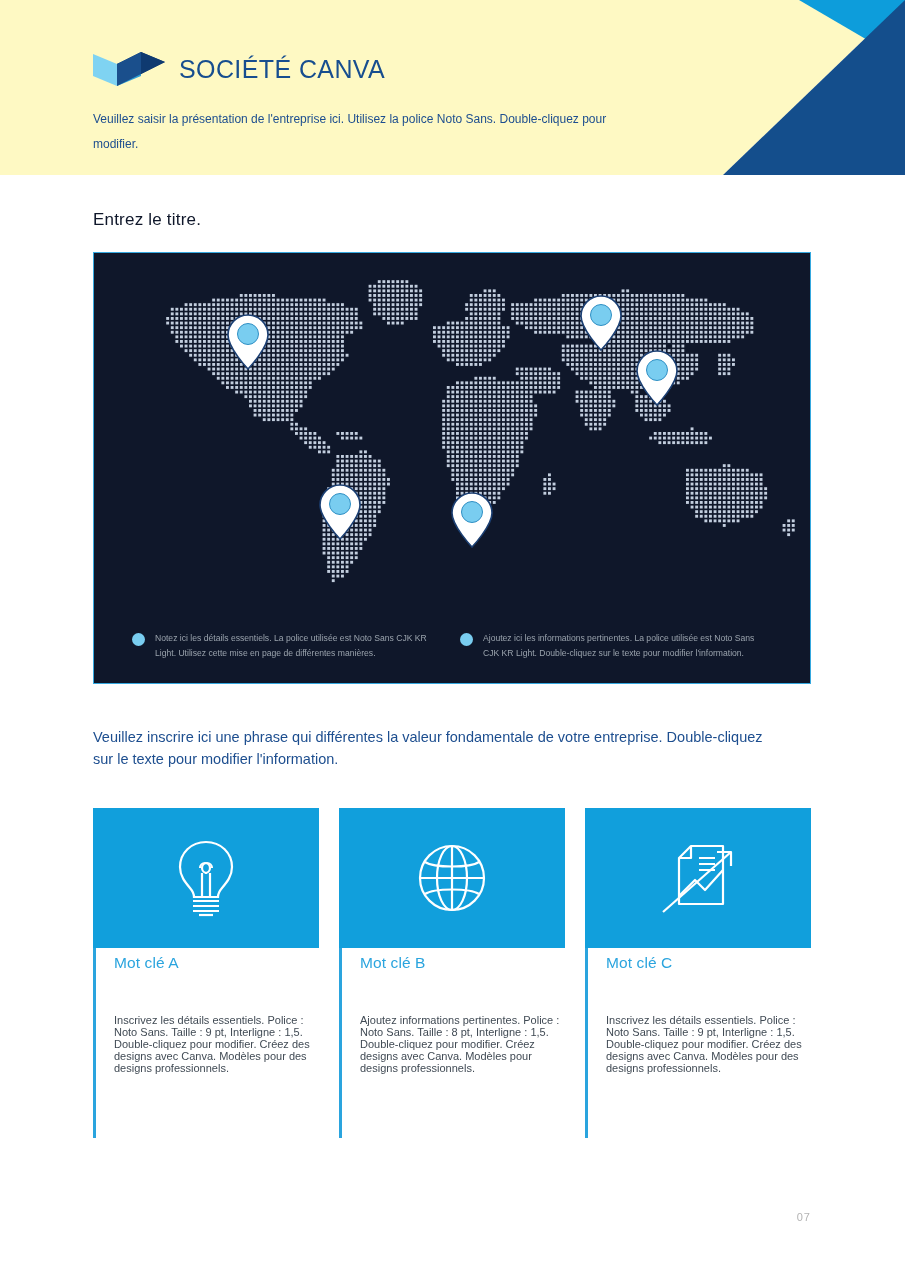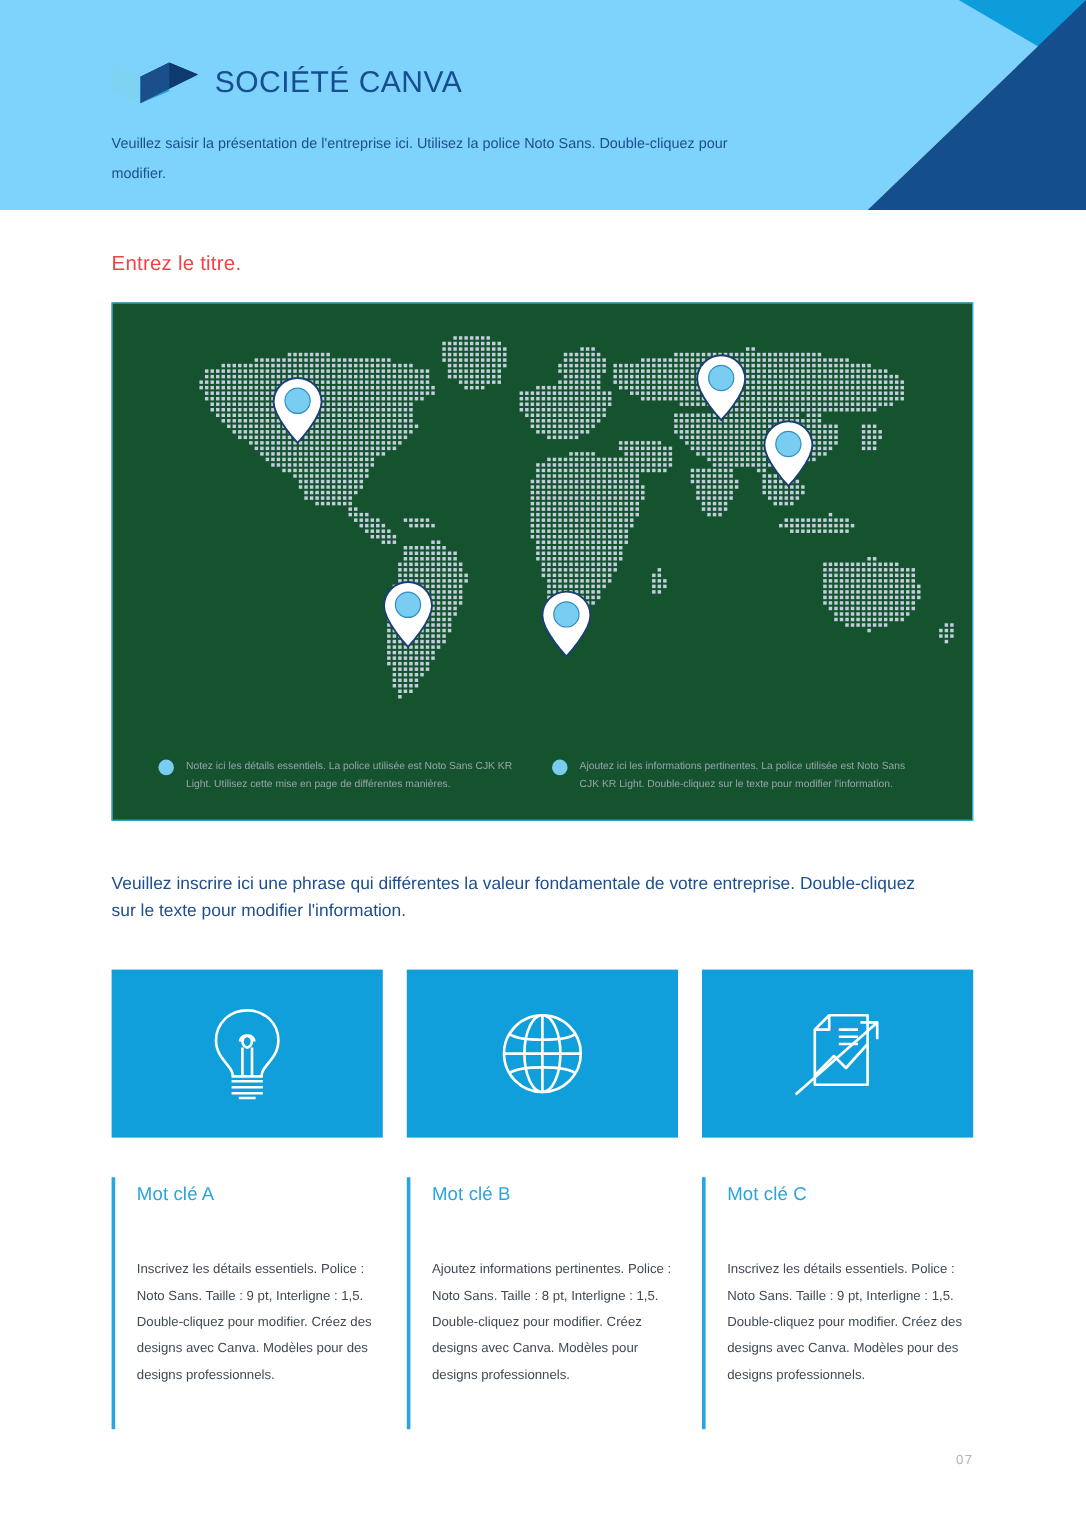--- a/index.html
+++ b/index.html
@@ -15,21 +15,21 @@
     font-family: "Liberation Sans", sans-serif;
     -webkit-font-smoothing: antialiased;
   }
 
   
   .header {
     position: absolute;
     left: 0; top: 0;
     width: 905px;
     height: 175px;
-    background: #7dd3fc;
+    background: #fef9c3;
     overflow: hidden;
   }
   
   .header-wedge {
     position: absolute;
     right: 0; bottom: 0;
     width: 182px;
     height: 175px;
     background: #ffffff;
     clip-path: polygon(100% 0, 100% 100%, 0 100%);
@@ -79,32 +79,32 @@
     font-size: 12px;
     line-height: 25px;
     color: #1d4e8f;
   }
 
   
   .section-title {
     position: absolute;
     left: 93px; top: 210px;
     font-size: 17px;
-    color: #ef4444;
+    color: #0f172a;
     letter-spacing: 0.2px;
   }
 
   
   .map-panel {
     position: absolute;
     left: 93px; top: 252px;
     width: 718px;
     height: 432px;
     border: 1px solid #35a8df;
-    background: #14532d;
+    background: #0f172a;
     box-sizing: border-box;
   }
   .map-canvas {
     position: absolute;
     left: 0; top: 10px;
     width: 716px;
     height: 350px;
   }
   .map-legend {
     position: absolute;
@@ -156,35 +156,34 @@
   .icon-box {
     width: 226px;
     height: 140px;
     background: #119fdc;
     display: flex;
     align-items: center;
     justify-content: center;
   }
   .icon-box svg { display: block; }
   .card {
-    margin-top: 33px;
     border-left: 3px solid #2aa4de;
     padding: 6px 0 34px 18px;
     min-height: 190px;
     box-sizing: border-box;
   }
   .card-title {
     font-size: 15.5px;
     color: #2aa4de;
     margin: 0 0 42px 0;
     letter-spacing: 0.1px;
   }
   .card-body {
     font-size: 11px;
-    line-height: 22px;
+    line-height: 12px;
     color: #404a54;
     width: 200px;
   }
 
   
   .page-number {
     position: absolute;
     right: 94px;
     top: 1211px;
     font-size: 11px;

